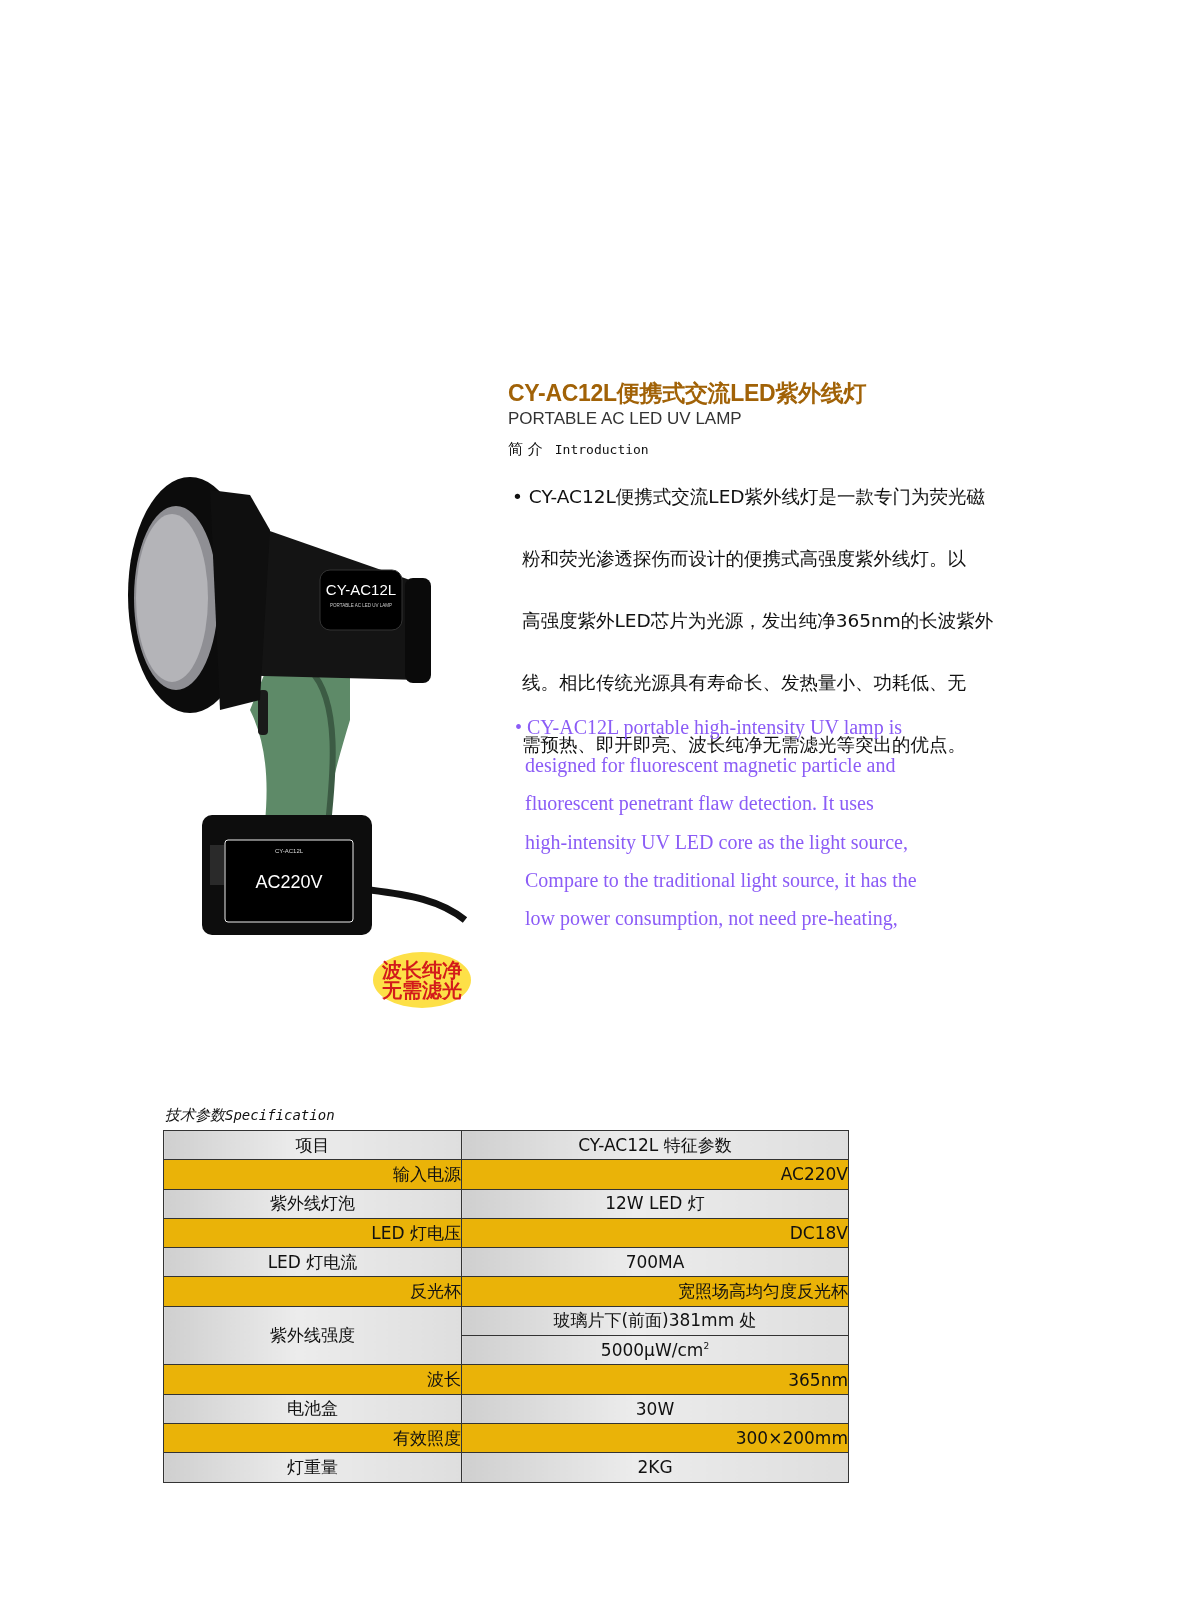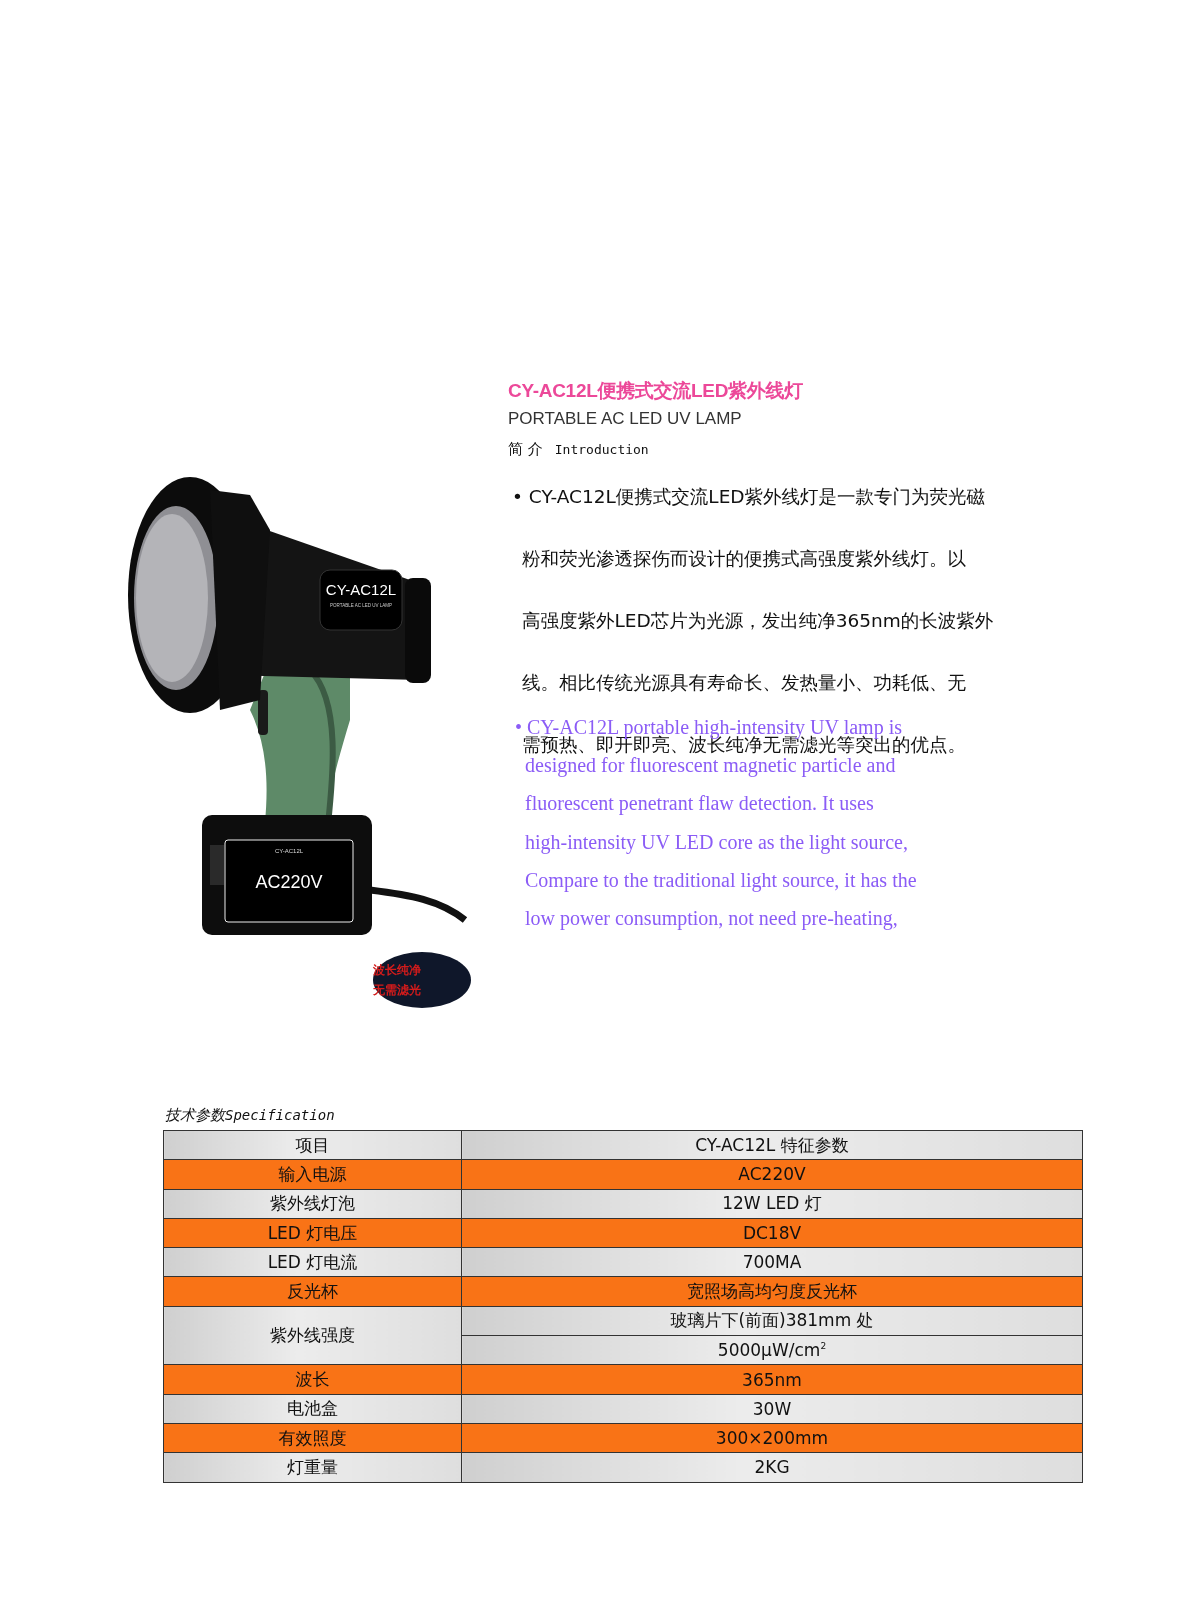--- a/index.html
+++ b/index.html
@@ -1,36 +1,36 @@
 <!DOCTYPE html>
 <html><head>
 <meta charset="utf-8">
 <style>
   html,body{margin:0;padding:0;background:#fff;}
   body{width:1200px;height:1617px;position:relative;overflow:hidden;font-family:"DejaVu Sans",sans-serif;color:#111;}
   .abs{position:absolute;}
-  .title{left:508px;top:378px;font-family:"Liberation Sans","DejaVu Sans",sans-serif;font-weight:bold;font-size:19px;letter-spacing:-0.3px;color:#ec4899;white-space:nowrap;}
+  .title{left:508px;top:378px;font-family:"Liberation Sans","DejaVu Sans",sans-serif;font-weight:bold;font-size:23px;letter-spacing:-0.3px;color:#a16207;white-space:nowrap;}
   .subtitle{left:508px;top:409px;font-family:"Liberation Sans",sans-serif;font-size:17px;color:#333;white-space:nowrap;}
   .intro-head{left:508px;top:440px;font-size:15px;color:#111;white-space:nowrap;}
   .intro-head .en{font-family:"DejaVu Sans Mono",monospace;font-size:13px;margin-left:12px;}
   .cn-para{left:512px;top:466px;width:560px;font-size:18.5px;line-height:62px;color:#111;}
   .cn-para .line{white-space:nowrap;display:block;height:62px;}
   .en-para{left:515px;top:708px;width:540px;font-family:Liberation Serif, serif;font-size:20px;line-height:38.2px;color:#8b5cf6;}
   .en-para .line{white-space:nowrap;display:block;height:38.2px;}
   .indent{padding-left:10px;}
   .spec-label{left:165px;top:1106px;font-size:15px;white-space:nowrap;font-style:italic;}
   .spec-label .en{font-family:"DejaVu Sans Mono",monospace;font-size:14px;}
-  table.spec{position:absolute;left:163px;top:1130px;width:920px;border-collapse:collapse;font-size:17px;}
+  table.spec{position:absolute;left:163px;top:1130px;width:686px;border-collapse:collapse;font-size:17px;}
   table.spec td{border:1.5px solid #333;text-align:center;height:28.3px;padding:0;}
   table.spec td.k{width:297px;}
   table.spec tr.g td{background:linear-gradient(90deg,#cfcfcf,#ececec 45%,#dedede);}
-  table.spec tr.w td{background:#f97316;}
+  table.spec tr.w td{background:#eab308;text-align:right;}
   sup{font-size:9px;}
   .lamp{left:120px;top:470px;width:380px;height:520px;}
-  .badge{left:373px;top:952px;width:98px;height:56px;border-radius:50%;background:#0f172a;color:#d31b1b;font-weight:bold;font-size:12px;text-align:left;line-height:20px;padding-top:8px;box-sizing:border-box;}
+  .badge{left:373px;top:952px;width:98px;height:56px;border-radius:50%;background:#fde047;color:#d31b1b;font-weight:bold;font-size:20px;text-align:center;line-height:20px;padding-top:8px;box-sizing:border-box;}
 </style>
 </head>
 <body>
 
 <div class="abs title">CY-AC12L便携式交流LED紫外线灯</div>
 <div class="abs subtitle">PORTABLE AC LED UV LAMP</div>
 <div class="abs intro-head">
   <span>简 介</span><span class="en">Introduction</span>
 </div>
 

